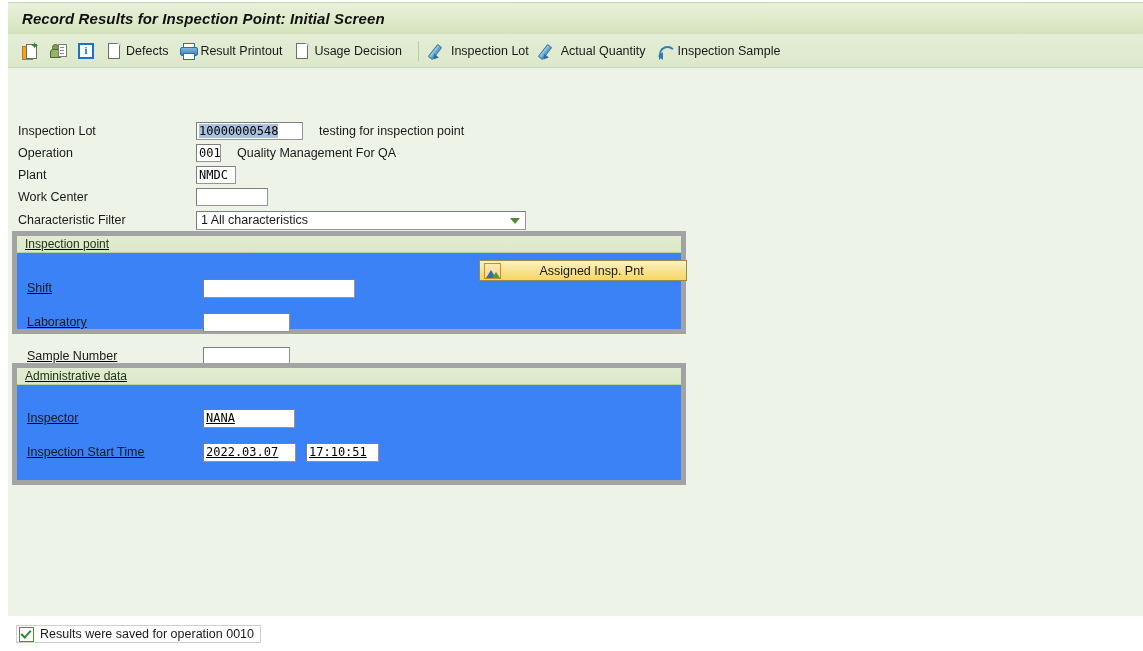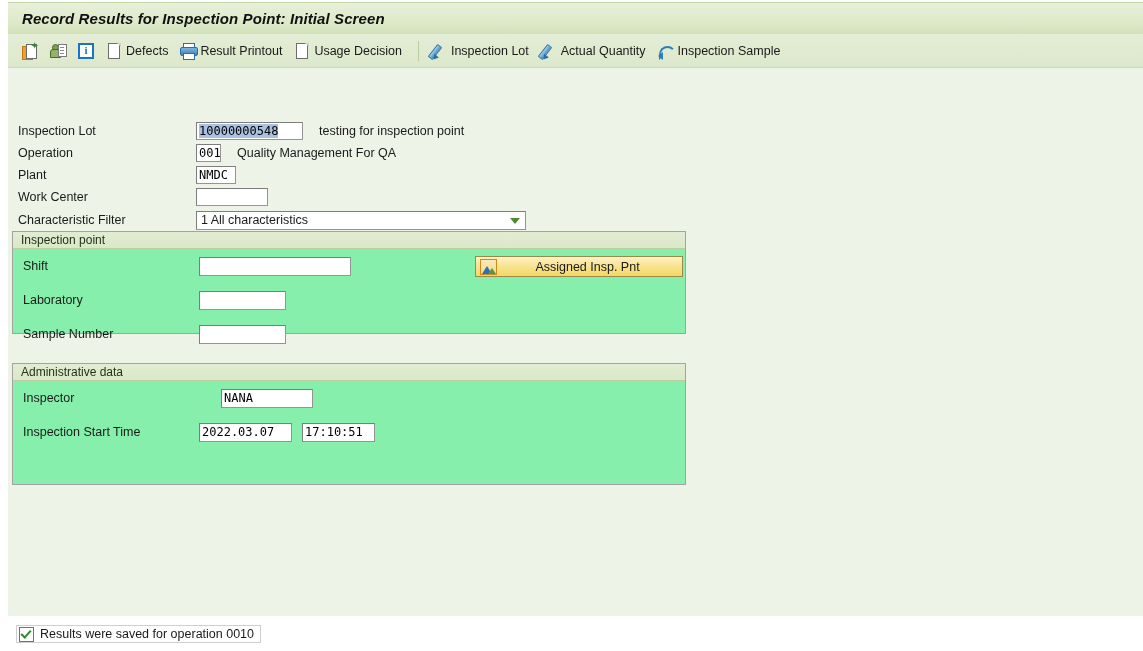--- a/index.html
+++ b/index.html
@@ -270,23 +270,24 @@
     right: 5px; top: 6px;
     width: 0; height: 0;
     border-left: 5px solid transparent;
     border-right: 5px solid transparent;
     border-top: 6px solid #4d8b30;
   }
 
   
   .group {
     position: absolute;
-    border: 1px solid #a3a3a3;
-    background: #86efac;
-    box-sizing: border-box;
+    border: 5px solid #a3a3a3;
+    background: #3b82f6;
+    box-sizing: border-box;
+    text-decoration: underline;
   }
   .group > .ghead {
     height: 17px;
     background: linear-gradient(to bottom, #e2ecd2, #dbe8c8);
     border-bottom: 1px solid #b9cfa0;
     font-size: 12px;
     color: #22331a;
     padding-left: 8px;
     line-height: 16px;
     box-sizing: border-box;
@@ -512,21 +513,21 @@
           <span>1 All characteristics</span>
           <span class="arrow"></span>
         </div>
       </div>
 
     </div>
 
     <div class="group" style="left:4px; top:163px; width:674px; height:103px;">
       <div class="ghead">Inspection point</div>
 
-      <div class="grow" style="margin-top:6px;">
+      <div class="grow" style="margin-top:24px;">
         <div class="flabel">Shift</div>
         <div class="inp" style="width:152px; height:19px; line-height:17px;"></div>
       </div>
 
       <div class="grow">
         <div class="flabel">Laboratory</div>
         <div class="inp" style="width:87px; height:19px; line-height:17px;"></div>
       </div>
 
       <div class="grow">
@@ -539,21 +540,21 @@
           <span class="m1"></span>
             <span class="m2"></span>
         </span>
         <span class="blabel">Assigned Insp. Pnt</span>
       </div>
     </div>
 
     <div class="group" style="left:4px; top:295px; width:674px; height:122px;">
       <div class="ghead">Administrative data</div>
 
-      <div class="grow" style="margin-top:6px;gap:22px;">
+      <div class="grow" style="margin-top:22px;">
         <div class="flabel">Inspector</div>
         <div class="inp" style="width:92px; height:19px; line-height:17px;">NANA</div>
       </div>
 
       <div class="grow">
         <div class="flabel">Inspection Start Time</div>
         <div class="inp" style="width:93px; height:19px; line-height:17px;">2022.03.07</div>
         <div class="inp" style="width:73px; height:19px; line-height:17px; margin-left:10px;">17:10:51</div>
       </div>
     </div>

